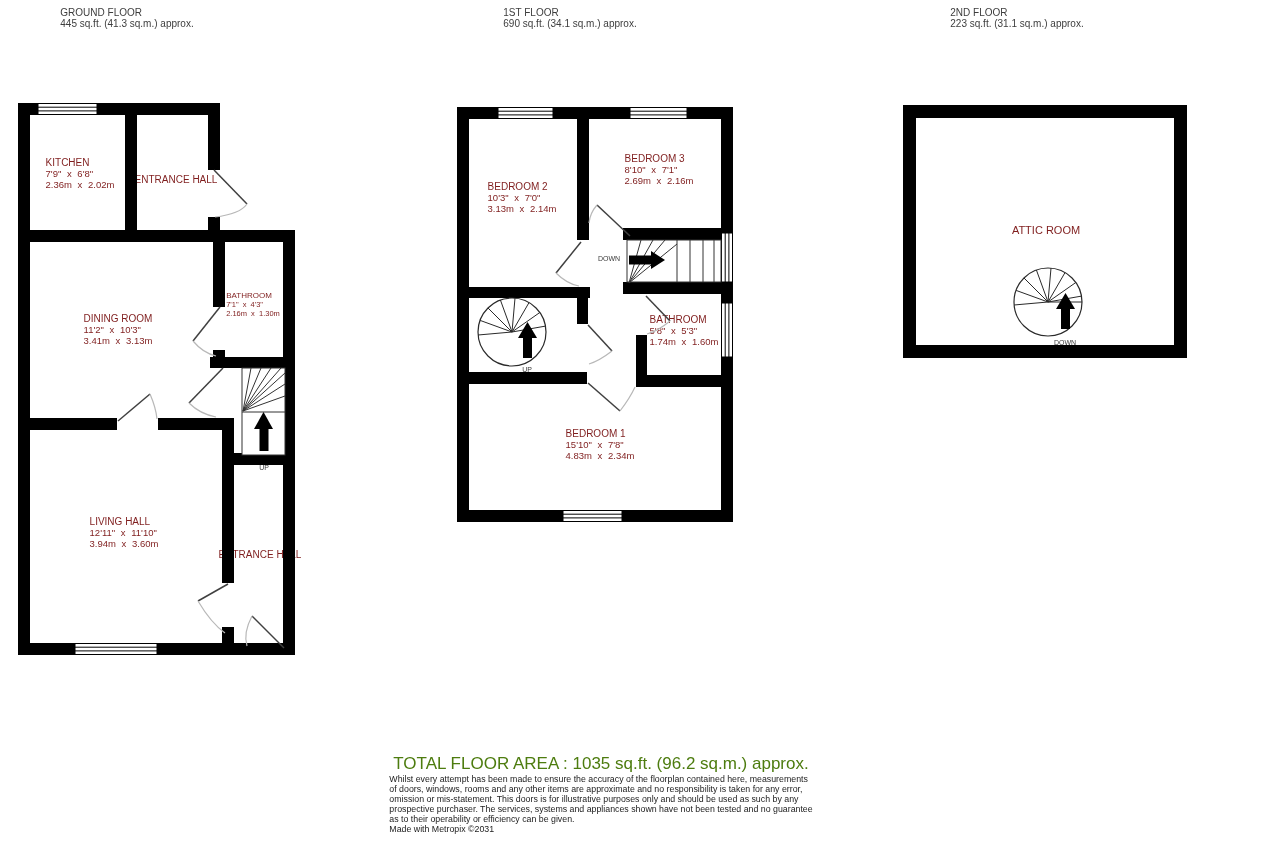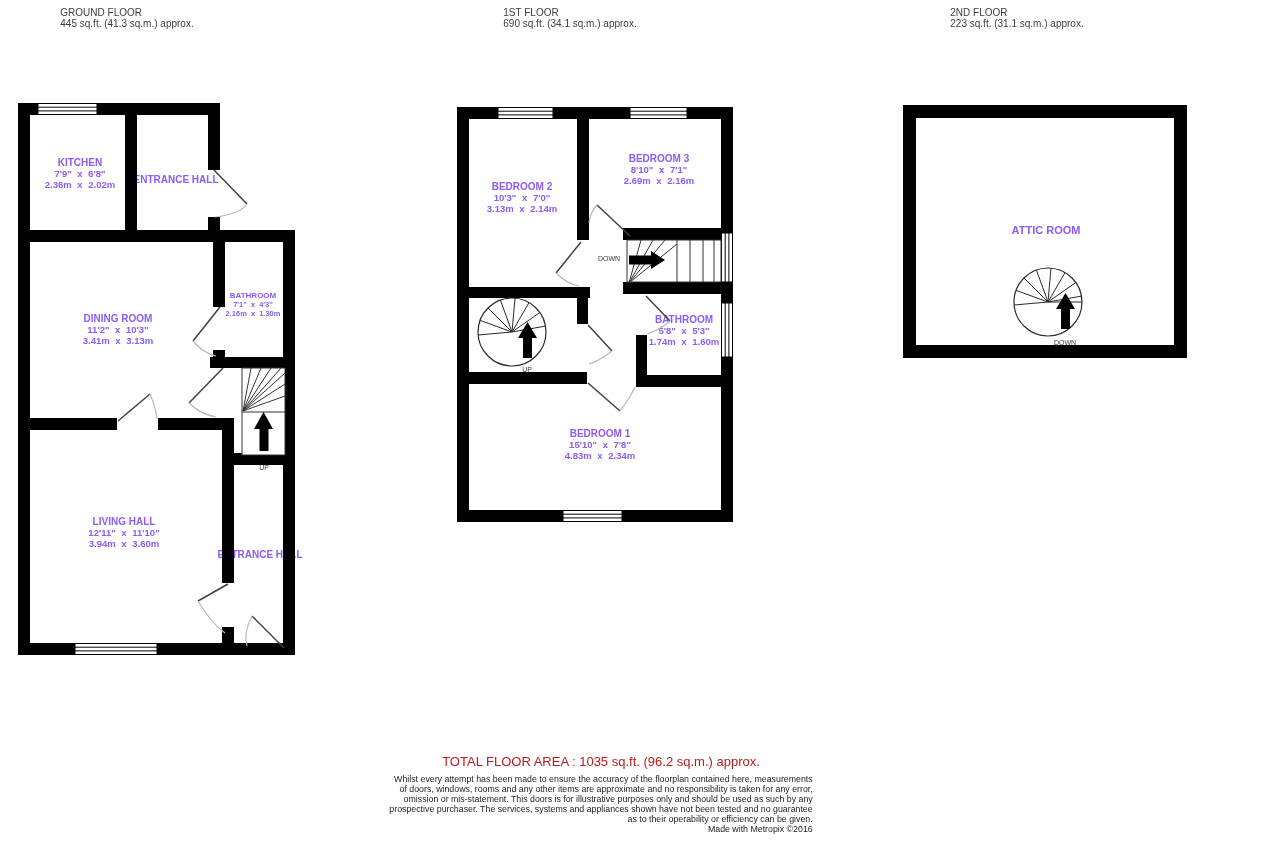--- a/index.html
+++ b/index.html
@@ -6,41 +6,41 @@
   body{
     width:1283px;height:847px;position:relative;overflow:hidden;
     background:#ffffff;
     font-family:"Liberation Sans", sans-serif;
   }
   .floor-header{
     position:absolute;transform:translateX(-50%);text-align:left;
     color:#3d3d3d;font-size:10px;line-height:11px;white-space:nowrap;
   }
   .lbl{
-    position:absolute;transform:translateX(-50%);text-align:center;
-    color:#8b5cf6;font-weight:bold;white-space:nowrap;line-height:11px;
+    position:absolute;transform:translateX(-50%);
+    color:#7f1d1d;font-weight:normal;white-space:nowrap;line-height:11px;
   }
   .room-title{font-size:10px;}
   .room-dims{font-size:9.5px;word-spacing:3px;}
   .lbl.small .room-title{font-size:8px;line-height:9px;}
   .lbl.small .room-dims{font-size:7.5px;line-height:9px;word-spacing:2px;}
   .hall-lbl{font-size:10px;}
   .tiny{
     position:absolute;transform:translateX(-50%);
     font-size:7px;color:#3a3a3a;font-weight:normal;white-space:nowrap;
   }
   .attic-title{font-size:11px;}
   .plan-svg{position:absolute;left:0;top:0;pointer-events:none;}
   .footer-total{
     position:absolute;left:601px;top:754px;transform:translateX(-50%);
-    font-size:13px;color:#b91c1c;white-space:nowrap;
+    font-size:17px;color:#4d7c0f;white-space:nowrap;
   }
   .footer-disclaimer{
     position:absolute;left:601px;top:774px;transform:translateX(-50%);
-    text-align:right;font-size:8.8px;line-height:10px;color:#222;white-space:nowrap;
+    text-align:left;font-size:8.8px;line-height:10px;color:#222;white-space:nowrap;
   }
 </style>
 </head>
 <body>
 
 <div class="floor-header" style="left:127px;top:7px">
   <div>GROUND FLOOR</div>
   <div>445 sq.ft. (41.3 sq.m.) approx.</div>
 </div>
 <div class="floor-header" style="left:570px;top:7px">
@@ -280,14 +280,14 @@
   </g>
 </svg>
 
 <div class="footer-total">TOTAL FLOOR AREA : 1035 sq.ft. (96.2 sq.m.) approx.</div>
 <div class="footer-disclaimer">
   <div>Whilst every attempt has been made to ensure the accuracy of the floorplan contained here, measurements</div>
   <div>of doors, windows, rooms and any other items are approximate and no responsibility is taken for any error,</div>
   <div>omission or mis-statement. This doors is for illustrative purposes only and should be used as such by any</div>
   <div>prospective purchaser. The services, systems and appliances shown have not been tested and no guarantee</div>
   <div>as to their operability or efficiency can be given.</div>
-  <div>Made with Metropix ©2016</div>
+  <div>Made with Metropix ©2031</div>
 </div>
 
 </body></html>

